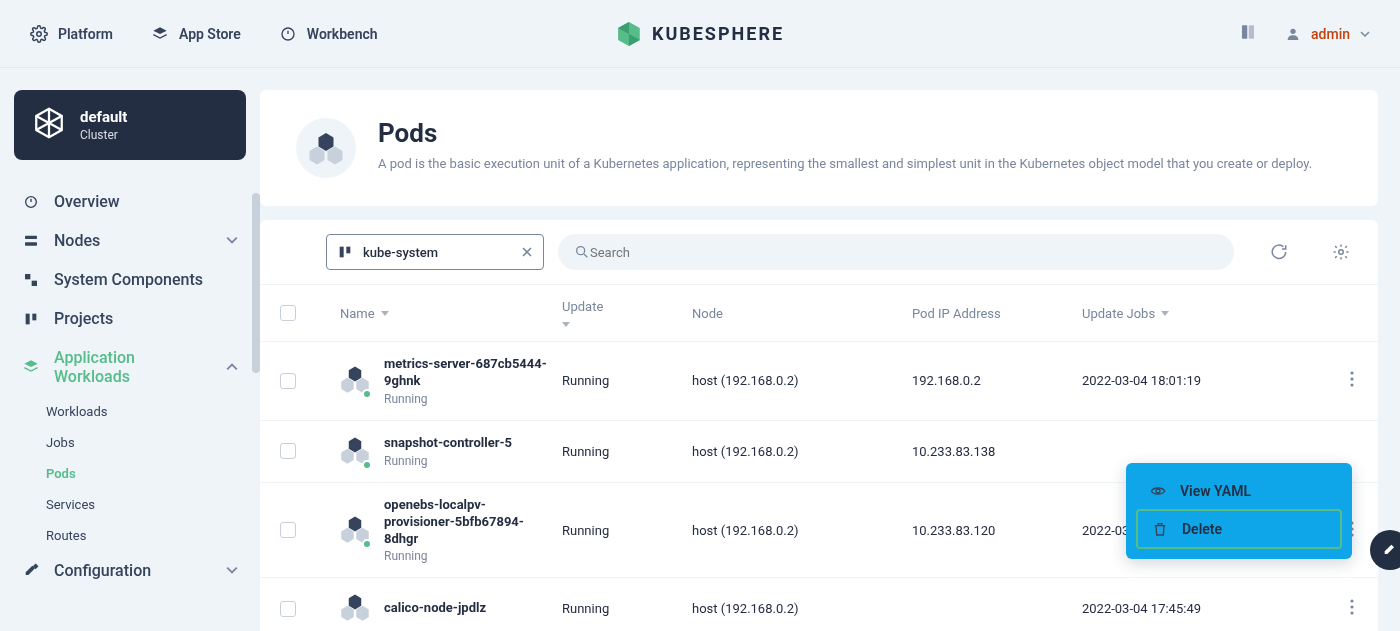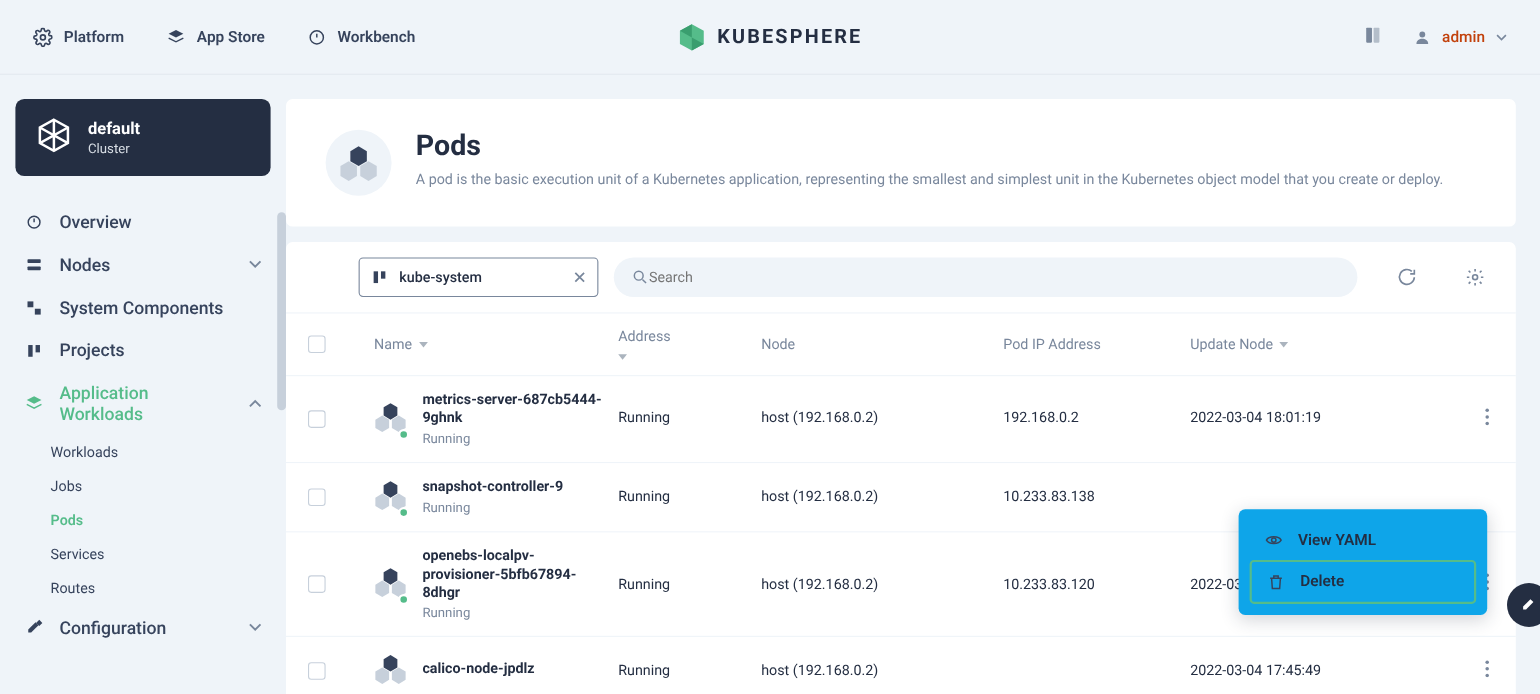--- a/index.html
+++ b/index.html
@@ -288,31 +288,31 @@
 
       <div class="thead">
         <div>
             <div class="checkbox"></div>
           </div>
         <div class="th">
             <span>Name</span>
             <span class="srt"></span>
           </div>
         <div class="th status">
-            <span>Address</span>
+            <span>Update</span>
             <span class="srt"></span>
           </div>
         <div class="th">
             <span>Node</span>
           </div>
         <div class="th">
             <span>Pod IP Address</span>
           </div>
         <div class="th">
-            <span>Update Node</span>
+            <span>Update Jobs</span>
             <span class="srt"></span>
           </div>
         <div></div>
       </div>
 
       <div class="row">
         <div>
             <div class="checkbox"></div>
           </div>
         <div class="name-cell">
@@ -339,21 +339,21 @@
 
       <div class="row">
         <div>
             <div class="checkbox"></div>
           </div>
         <div class="name-cell">
           <span class="pod-ic"><svg width="30" height="30" viewBox="0 0 24 24">
                 <use href="#hexes"></use>
               </svg><span class="dot-g"></span></span>
           <div class="txt">
-              <a class="pod-name">snapshot-controller-9</a>
+              <a class="pod-name">snapshot-controller-5</a>
               <span class="st">Running</span>
             </div>
         </div>
         <div>Running</div>
         <div>host (192.168.0.2)</div>
         <div>10.233.83.138</div>
         <div></div>
         <div class="more-cell"></div>
 
         <div class="menu">

